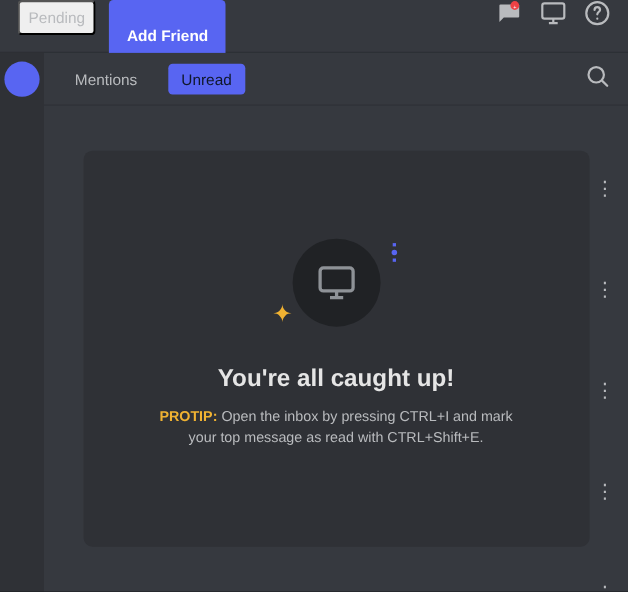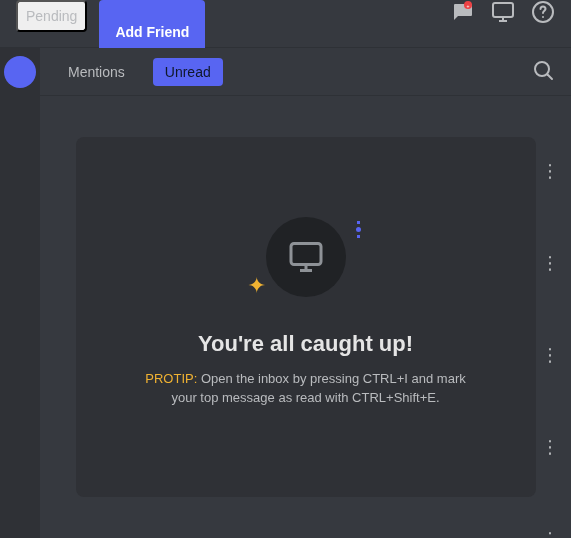--- a/index.html
+++ b/index.html
@@ -214,21 +214,21 @@
     .card-tip {
       text-align: center;
       font-size: 13px;
       color: #b9bbbe;
       line-height: 1.5;
       max-width: 340px;
     }
 
     .protip-label {
       color: #f0b232;
-      font-weight: 400;
+      font-weight: 700;
       font-size: 13px;
     }
 
     
     .right-panel-items {
       position: absolute;
       right: 8px;
       top: 60px;
       display: flex;
       flex-direction: column;

